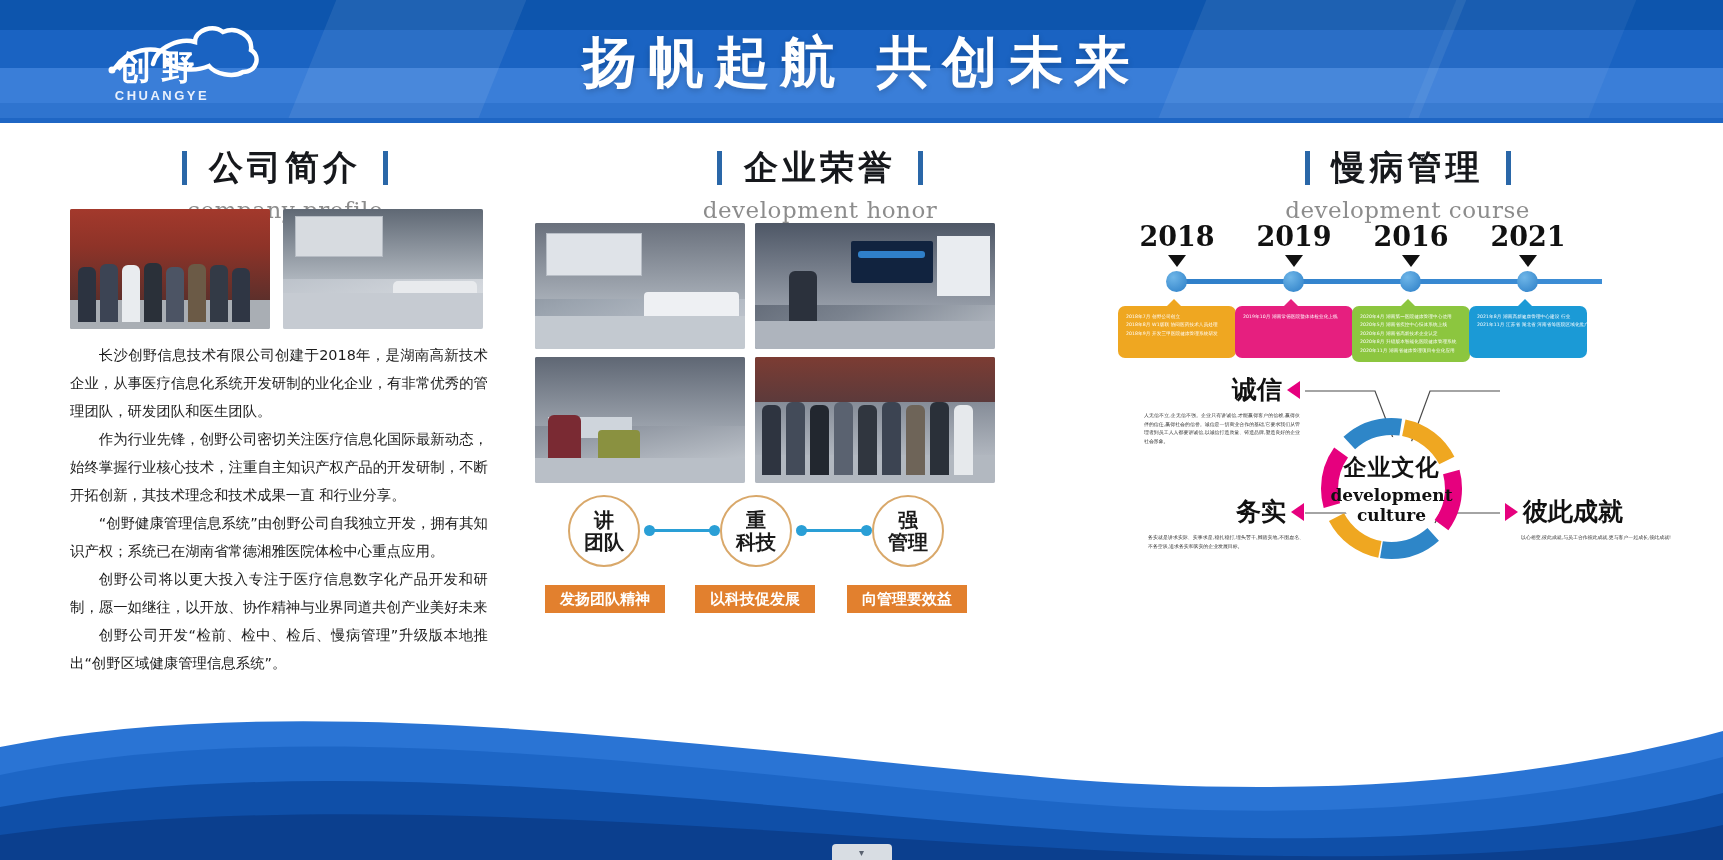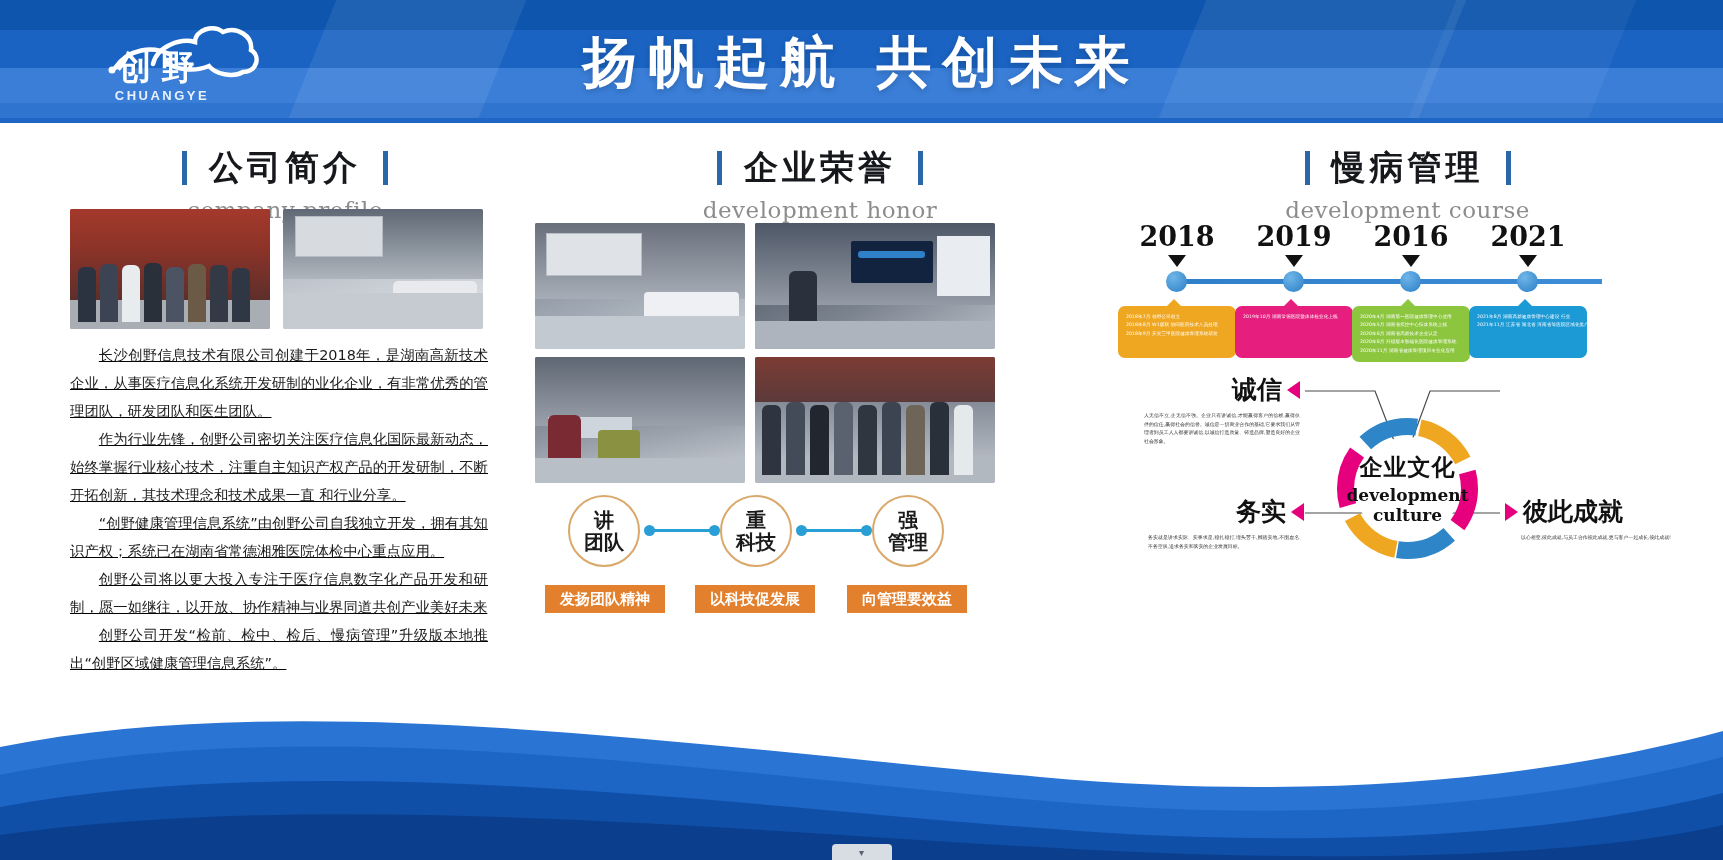--- a/index.html
+++ b/index.html
@@ -61,21 +61,21 @@
   .ph-office{background:linear-gradient(170deg,#5d6470 0%,#8d949f 50%,#cfd4da 100%); }
   .ph-meet { background:linear-gradient(150deg,#4a5260 0%,#7b838f 55%,#b9bfc7 100%); }
   .ph-sofa { background:linear-gradient(165deg,#8c939e 0%,#bcc2ca 40%,#e3e6ea 100%); }
   .ph-hall { background:linear-gradient(180deg,#5a6270 0%,#8a919c 40%,#c6cbd2 100%); }
   .ppl { position:absolute; bottom:6%; border-radius:6px 6px 0 0; }
 
   
   .lp1 { position:absolute; left:25px; top:86px; width:200px; height:120px; }
   .lp2 { position:absolute; left:238px; top:86px; width:200px; height:120px; }
 
-  .para-wrap { position:absolute; left:25px; top:218px; width:418px;text-decoration:underline; }
+  .para-wrap { position:absolute; left:25px; top:218px; width:418px; }
   .para { font-size:14.4px; line-height:28px; color:#1c1c1c; text-align:justify;
     text-indent:2em; font-family:"DejaVu Sans","Liberation Sans",sans-serif; }
 
   
   .mp { position:absolute; }
   .mp1 { left:-25px; top:100px; width:210px; height:126px; }
   .mp2 { left:195px; top:100px; width:240px; height:126px; }
   .mp3 { left:-25px; top:234px; width:210px; height:126px; }
   .mp4 { left:195px; top:234px; width:240px; height:126px; }
 
@@ -117,21 +117,21 @@
     border-left:8px solid transparent; border-right:8px solid transparent; }
   .tl-card p { color:#fff; font-size:4.6px; line-height:8.4px; letter-spacing:0.1px;
     font-family:"DejaVu Sans","Liberation Sans",sans-serif; white-space:nowrap; }
   .c-yellow { background:#efa721; } .c-yellow .nub { border-bottom:8px solid #efa721; }
   .c-pink   { background:#e61f7f; } .c-pink   .nub { border-bottom:8px solid #e61f7f; }
   .c-green  { background:#8cc63f; } .c-green  .nub { border-bottom:8px solid #8cc63f; }
   .c-blue   { background:#1b9ad6; } .c-blue   .nub { border-bottom:8px solid #1b9ad6; }
 
   
   .culture { position:absolute; left:-5px; top:250px; width:545px; height:230px; }
-  .ring { position:absolute; left:200px; top:38px; width:155px; height:155px;text-align:center; }
+  .ring { position:absolute; left:184px; top:38px; width:155px; height:155px;text-align:center; }
   .ring-center { position:absolute; inset:26px; border-radius:50%; background:#fff;
     display:flex; flex-direction:column; align-items:center; justify-content:center; }
   .ring-zh { font-family:"DejaVu Serif","Liberation Serif",serif; font-size:23px; font-weight:700; color:#111;
     letter-spacing:1px; }
   .ring-en1 { font-family:"DejaVu Serif","Liberation Serif",serif; font-size:17px; font-weight:700; color:#111; margin-top:2px;}
   .ring-en2 { font-family:"DejaVu Serif","Liberation Serif",serif; font-size:17px; font-weight:700; color:#111;}
 
   .cl-block { position:absolute; width:170px; }
   .cl-title { font-family:"DejaVu Sans","Liberation Sans",sans-serif;
     font-size:25px; font-weight:800; color:#111; display:flex; align-items:center; gap:5px; }

